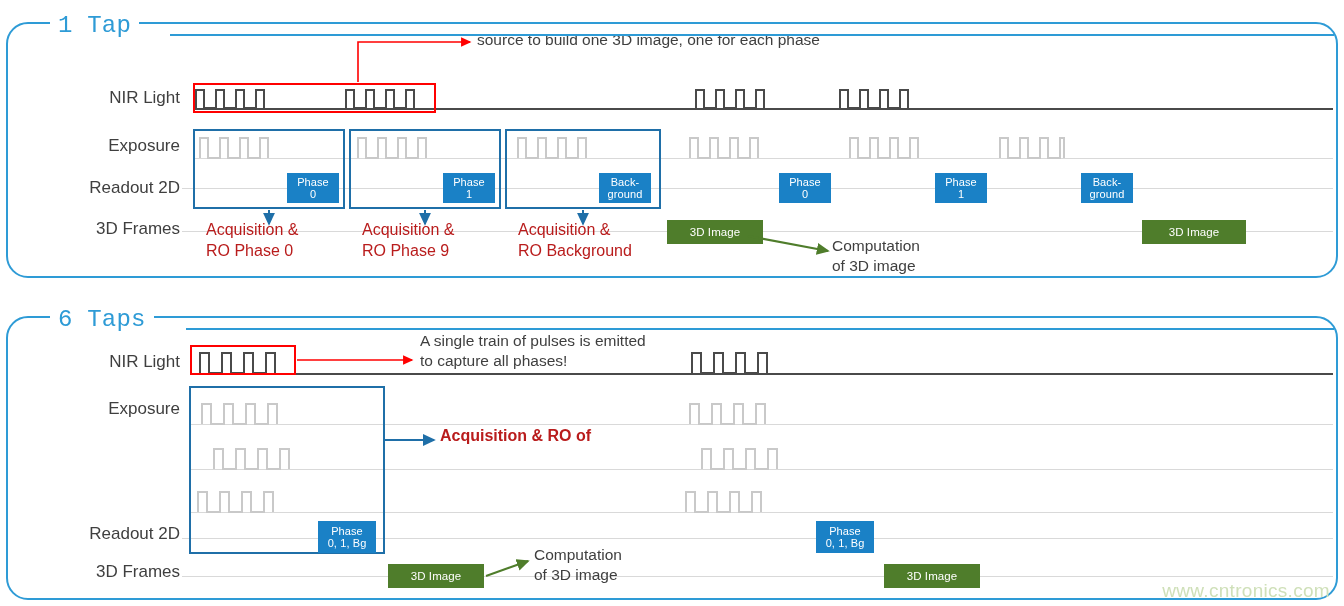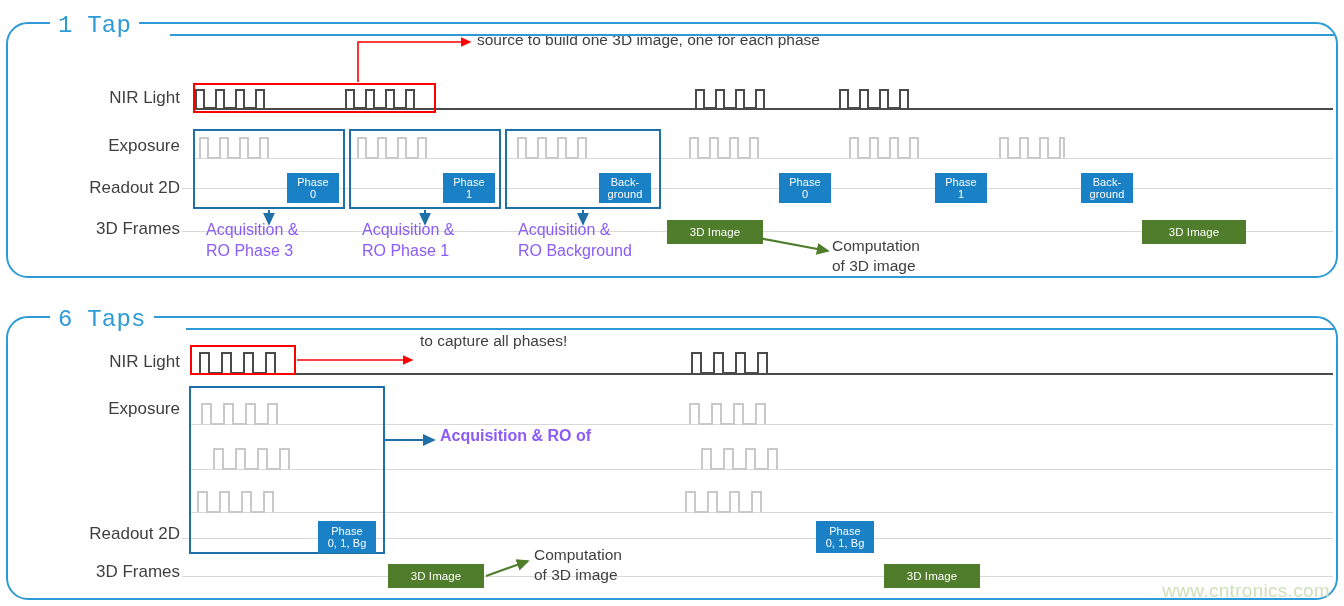--- a/index.html
+++ b/index.html
@@ -48,21 +48,21 @@
   .badge span{display:block;}
 
   .green-box{
     position:absolute;background:#4f7d2b;color:#fff;font-size:11.5px;
     display:flex;align-items:center;justify-content:center;box-sizing:border-box;
     letter-spacing:.1px;
   }
 
   .note{position:absolute;font-size:15.5px;line-height:1.32;color:#3f3f3f;white-space:nowrap;}
 
-  .acq-note{position:absolute;font-size:16px;line-height:1.32;color:#8b5cf6;white-space:nowrap;text-align:left;}
+  .acq-note{position:absolute;font-size:16px;line-height:1.32;color:#b91c1c;white-space:nowrap;text-align:left;}
 
   .anno-svg{position:absolute;left:0;top:0;width:1344px;height:606px;pointer-events:none;z-index:4;}
 
   .watermark{
     position:absolute;right:14px;bottom:4px;font-size:19px;color:#cfe0b9;
     letter-spacing:.3px;
   }
 </style>
 </head>
 <body>
@@ -131,25 +131,25 @@
 </div>
 <div class="badge" style="left:1081px;top:173px;width:52px;height:30px;">
   <span>Back-</span>
   <span>ground</span>
 </div>
 
 <div class="base-line" style="left:182px;top:231px;width:1151px;"></div>
 
 <div class="acq-note" style="left:206px;top:219px;">
   <div>Acquisition &amp;</div>
-  <div>RO Phase 3</div>
+  <div>RO Phase 0</div>
 </div>
 <div class="acq-note" style="left:362px;top:219px;">
   <div>Acquisition &amp;</div>
-  <div>RO Phase 1</div>
+  <div>RO Phase 9</div>
 </div>
 <div class="acq-note" style="left:518px;top:219px;">
   <div>Acquisition &amp;</div>
   <div>RO Background</div>
 </div>
 
 <div class="green-box" style="left:667px;top:220px;width:96px;height:24px;">3D Image</div>
 <div class="green-box" style="left:1142px;top:220px;width:104px;height:24px;">3D Image</div>
 
 <div class="note" style="left:477px;top:30px;">
@@ -222,20 +222,21 @@
 <div class="badge" style="left:816px;top:521px;width:58px;height:32px;">
   <span>Phase</span>
   <span>0, 1, Bg</span>
 </div>
 
 <div class="base-line" style="left:182px;top:576px;width:1151px;"></div>
 <div class="green-box" style="left:388px;top:564px;width:96px;height:24px;">3D Image</div>
 <div class="green-box" style="left:884px;top:564px;width:96px;height:24px;">3D Image</div>
 
 <div class="note" style="left:420px;top:331px;">
+  <div>A single train of pulses is emitted</div>
   <div>to capture all phases!</div>
 </div>
 
 <div class="acq-note" style="left:440px;top:425px;font-weight:bold;">
   <div>Acquisition &amp; RO of</div>
 </div>
 
 <div class="note" style="left:534px;top:545px;">
   <div>Computation</div>
   <div>of 3D image</div>

